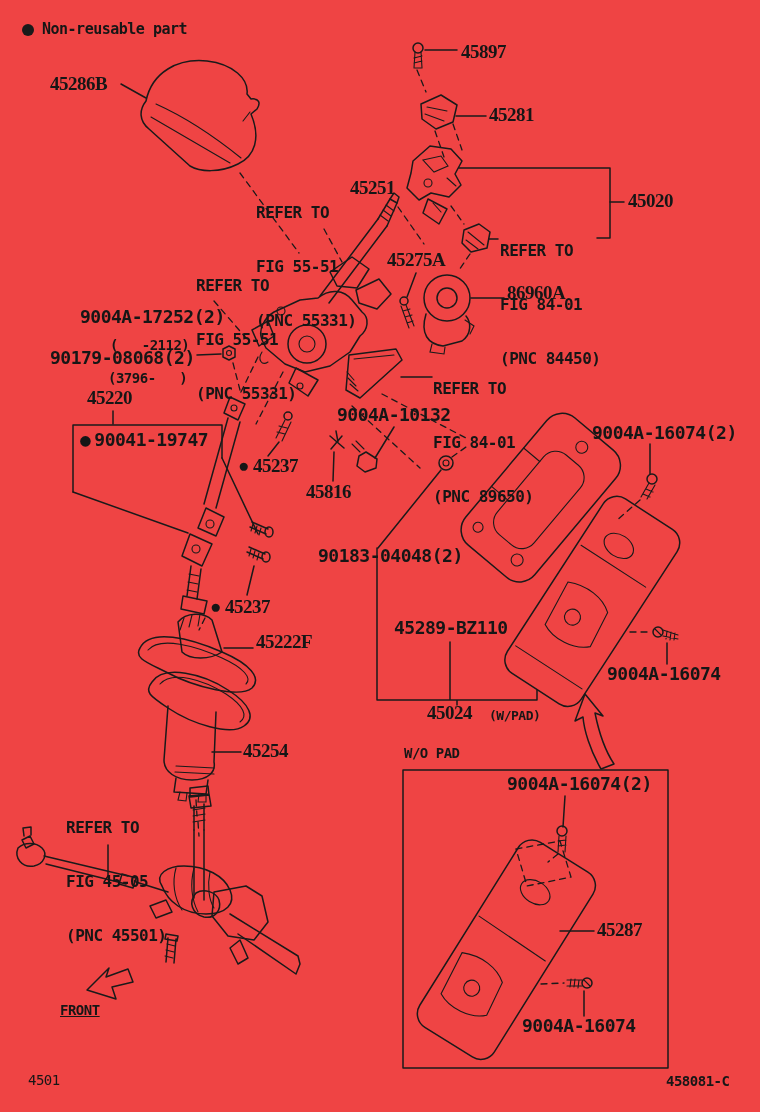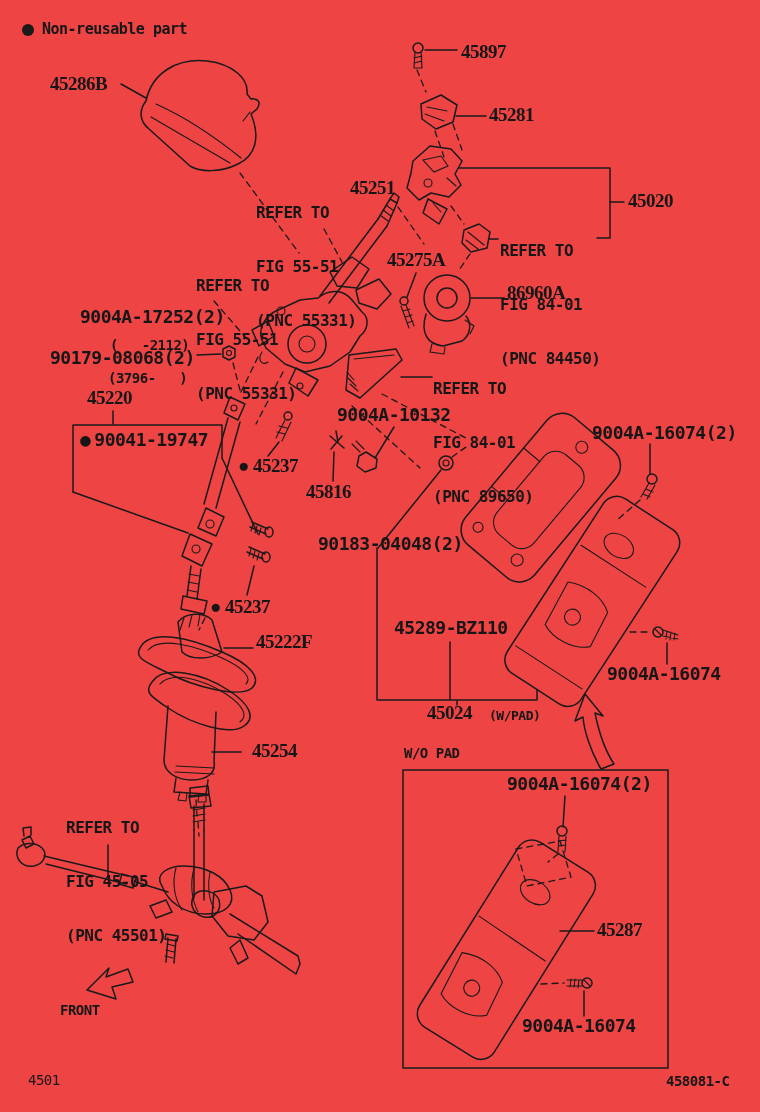--- a/index.html
+++ b/index.html
@@ -317,35 +317,35 @@
   <div class="lbl s19" style="left:87px;top:388px;">45220</div>
 
   <div class="lbl s18" style="left:80px;top:431px;"><span class="bul">●</span><span>90041-19747</span></div>
 
   <div class="lbl s19" style="left:238px;top:456px;"><span class="bul">●</span><span>45237</span></div>
 
   <div class="lbl s18" style="left:337px;top:406px;">9004A-10132</div>
   <div class="lbl s19" style="left:306px;top:482px;">45816</div>
 
   <div class="lbl s18" style="left:592px;top:424px;">9004A-16074(2)</div>
-  <div class="lbl s18" style="left:318px;top:535px;">90183-04048(2)</div>
+  <div class="lbl s18" style="left:318px;top:547px;">90183-04048(2)</div>
   <div class="lbl s18" style="left:394px;top:619px;">45289-BZ110</div>
 
   <div class="lbl s19" style="left:427px;top:703px;">45024</div>
   <div class="lbl s13" style="left:489px;top:709px;">(W/PAD)</div>
 
   <div class="lbl s18" style="left:607px;top:665px;">9004A-16074</div>
 
   <div class="lbl s19" style="left:210px;top:597px;"><span class="bul">●</span><span>45237</span></div>
 
   <div class="lbl s19" style="left:256px;top:632px;">45222F</div>
-  <div class="lbl s19" style="left:243px;top:741px;margin-left:9px;">45254</div>
+  <div class="lbl s19" style="left:243px;top:741px;">45254</div>
 
   <div class="lbl s14" style="left:404px;top:746px;">W/O PAD</div>
   <div class="lbl s18" style="left:507px;top:775px;">9004A-16074(2)</div>
   <div class="lbl s19" style="left:597px;top:920px;">45287</div>
   <div class="lbl s18" style="left:522px;top:1017px;">9004A-16074</div>
 
-  <div class="lbl s14" style="left:60px;top:1003px;font-weight:700;">FRONT</div>
+  <div class="lbl s14" style="left:60px;top:1003px;font-weight:700;text-decoration:underline;">FRONT</div>
   <div class="lbl s14" style="left:28px;top:1073px;font-weight:400;">4501</div>
   <div class="lbl s14" style="left:666px;top:1074px;font-weight:700;">458081-C</div>
 
 </div>
 
 </body></html>

